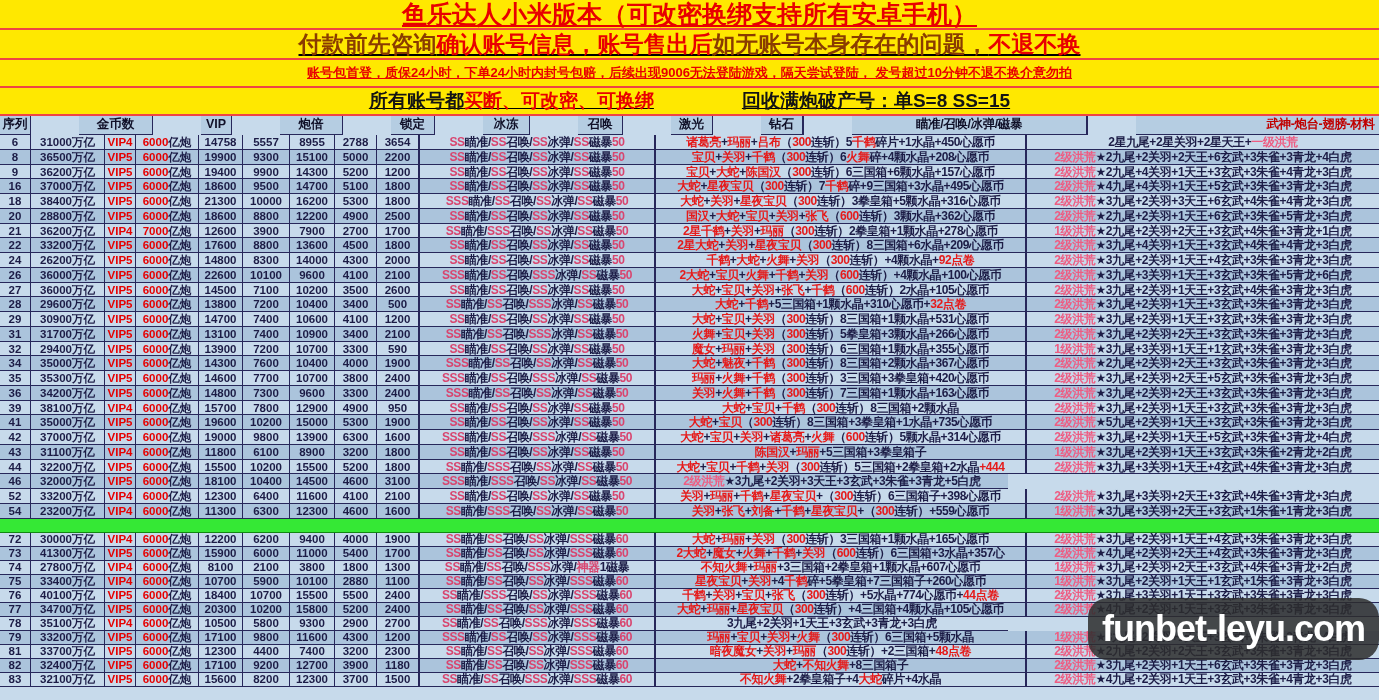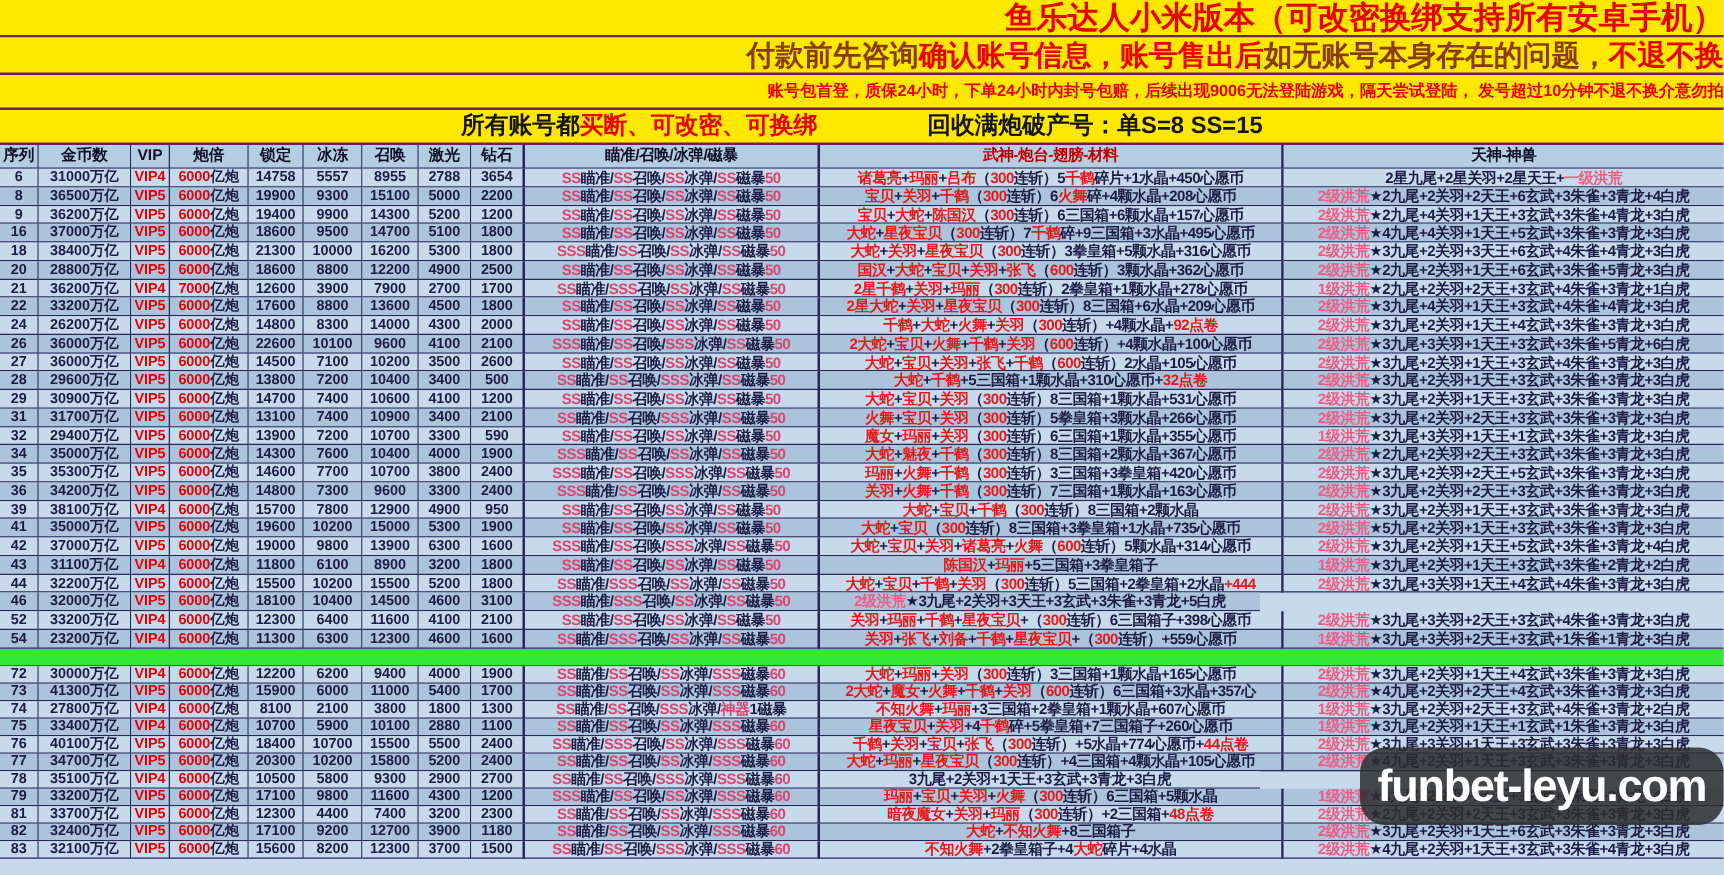--- a/index.html
+++ b/index.html
@@ -2,42 +2,42 @@
 <html><head>
 <meta charset="utf-8">
 <style>
   html,body{margin:0;padding:0;}
   body{
     width:1379px;height:700px;overflow:hidden;position:relative;
     font-family:"Liberation Sans","DejaVu Sans",sans-serif;
     font-weight:bold;background:#c7daeb;
   }
   
-  .banner{background:#ffe800;text-align:right;border-bottom:2px solid #701a75;
-          box-sizing:border-box;white-space:nowrap;overflow:hidden;}
+  .banner{background:#ffe800;text-align:center;border-bottom:2px solid #ef4444;
+          box-sizing:border-box;white-space:nowrap;overflow:hidden;text-decoration:underline;}
   #b1{height:30px;line-height:28px;font-size:25px;color:#e80000;}
   #b2{height:30px;line-height:28px;font-size:23px;}
   #b3{height:28px;line-height:26px;font-size:13px;color:#e80000;}
   #b4{height:28px;line-height:26px;font-size:19px;display:flex;justify-content:center;gap:88px;}
   .t-red{color:#e90000}
   .t-dark{color:#8a3c00}
   .t-black{color:#141414}
   
   #table{width:1379px;}
   .trow{display:flex;width:1379px;}
   .cell{
     box-sizing:border-box;flex:none;
     border-right:1px solid #27275a;border-bottom:1px solid #27275a;
     text-align:center;white-space:nowrap;overflow:hidden;
     color:#1c1c46;font-size:11.5px;
   }
   .c0{width:31px}.c1{width:74px}.c2{width:31px}.c3{width:63px}.c4{width:44px}
   .c5{width:47px}.c6{width:45px}.c7{width:42px}.c8{width:43px;border-right-width:2px}
   .c9{width:236px;border-right-width:2px}.c10{width:371px;border-right-width:2px}.c11{width:352px;border-right:none}
-  #header-row{height:19px;line-height:17px;}
+  #header-row{height:19px;line-height:17px;gap:48px;}
   #header-row .cell{background:#b5cde2;color:#101028;font-size:12.5px;}
   #header-row .c10{color:#c00000;}
   .b1rows .trow{height:14.75px;line-height:14px;}
   .b2rows .trow{height:14px;line-height:13.6px;}
   .r0 .cell{background:#c7daeb;}
   .r1 .cell{background:#abc4dc;}
   .cell.c2{color:#e60000;}
   .rd{color:#e51b1b;}
   .c9 .rd{color:#d8456f;}
   .c11 .rd{color:#ee5c82;}

